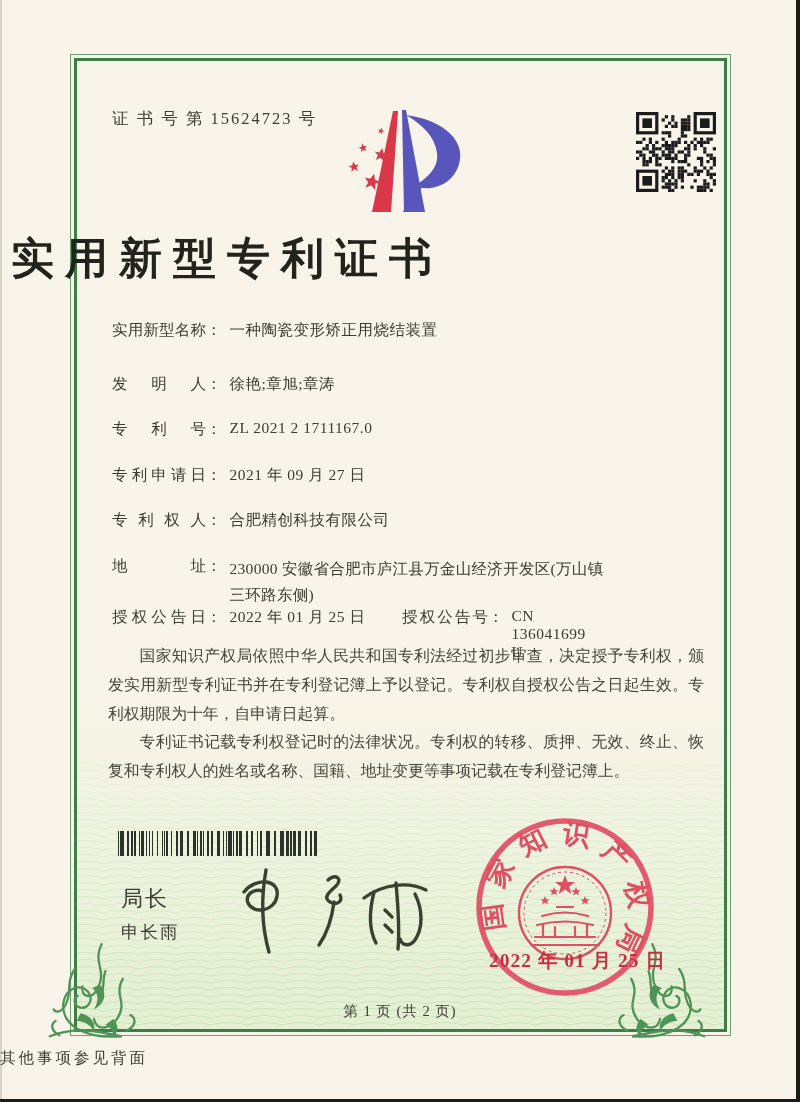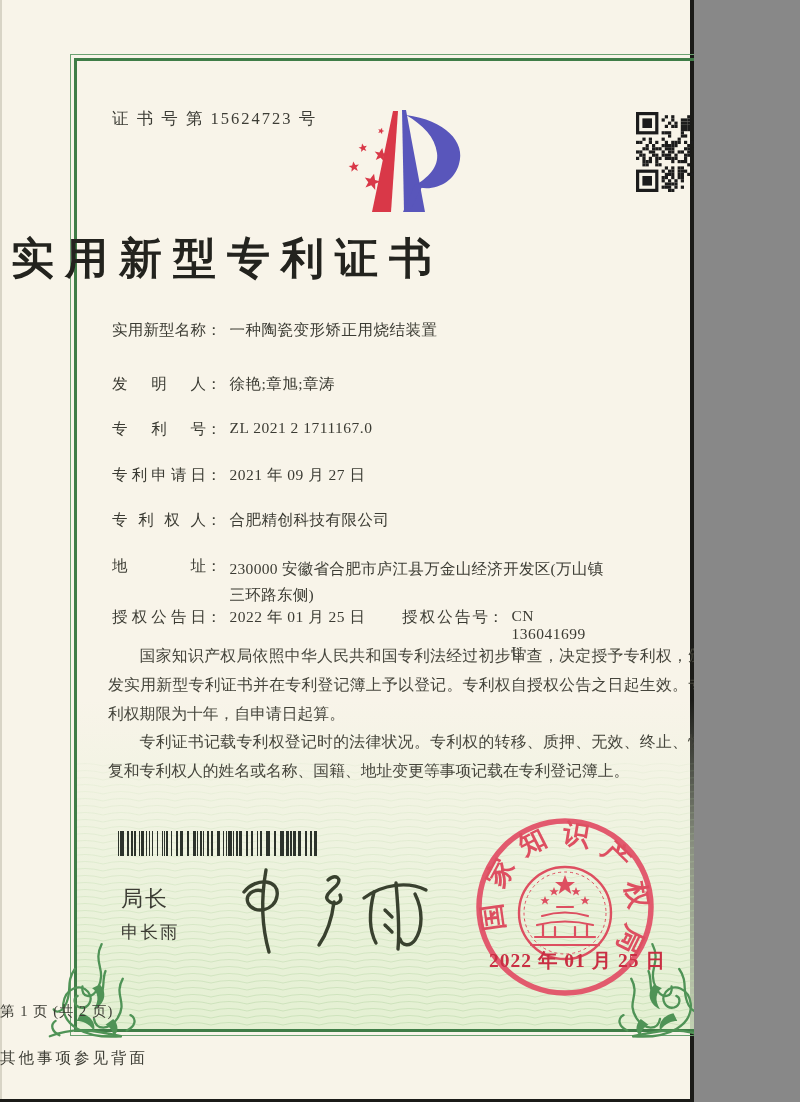--- a/index.html
+++ b/index.html
@@ -1,16 +1,16 @@
 <!DOCTYPE html>
 <html><head>
 <meta charset="utf-8">
 <style>
   html,body{margin:0;padding:0;background:#888;}
-  .page{position:relative;width:694px;height:1102px;background:#f8f4e9;overflow:hidden;
+  .page{position:relative;width:800px;height:1102px;background:#f8f4e9;overflow:hidden;
         font-family:"Liberation Serif","DejaVu Serif",serif;color:#3c3c34;}
   .edge-left{position:absolute;left:0;top:0;width:2px;height:100%;background:#d8d4c6;}
   .edge-right{position:absolute;right:0;top:0;width:4px;height:100%;background:#1b1b18;}
   .edge-bottom{position:absolute;bottom:0;left:0;width:100%;height:3px;background:#1b1b18;}
 
   .frame{position:absolute;left:70px;top:54px;width:659px;height:980px;border:1px solid #6ba271;}
   .frame-inner{position:absolute;inset:3px;border:3px solid #3f7d47;}
 
   .bottom-tint{position:absolute;left:75px;top:700px;width:649px;height:330px;
       background:linear-gradient(to bottom, rgba(233,243,221,0) 0%, rgba(230,242,215,0.55) 45%, rgba(224,239,206,0.85) 100%);}
@@ -42,21 +42,21 @@
   .signature{position:absolute;left:228px;top:858px;}
 
   .seal{position:absolute;left:470px;top:812px;opacity:0.93;}
   .seal-date{position:absolute;left:489px;top:947px;font-size:19.5px;font-weight:600;
              letter-spacing:1px;color:#c92f43;}
 
   .flourish{position:absolute;}
   .flourish.fl-left{left:46px;top:942px;}
   .flourish.fl-right{left:612px;top:942px;transform:scaleX(-1);}
 
-  .footer-page{position:absolute;left:0;top:1002px;width:100%;text-align:left;
+  .footer-page{position:absolute;left:0;top:1002px;width:100%;text-align:center;
                font-size:14.5px;letter-spacing:1px;color:#3c3c34;}
   .back-note{position:absolute;left:0;top:1048px;width:100%;
              font-size:15.5px;letter-spacing:3px;color:#3f3f37;}
 </style>
 </head>
 <body>
 
 <div class="page">
   <div class="edge-left"></div>
   <div class="edge-right"></div>

